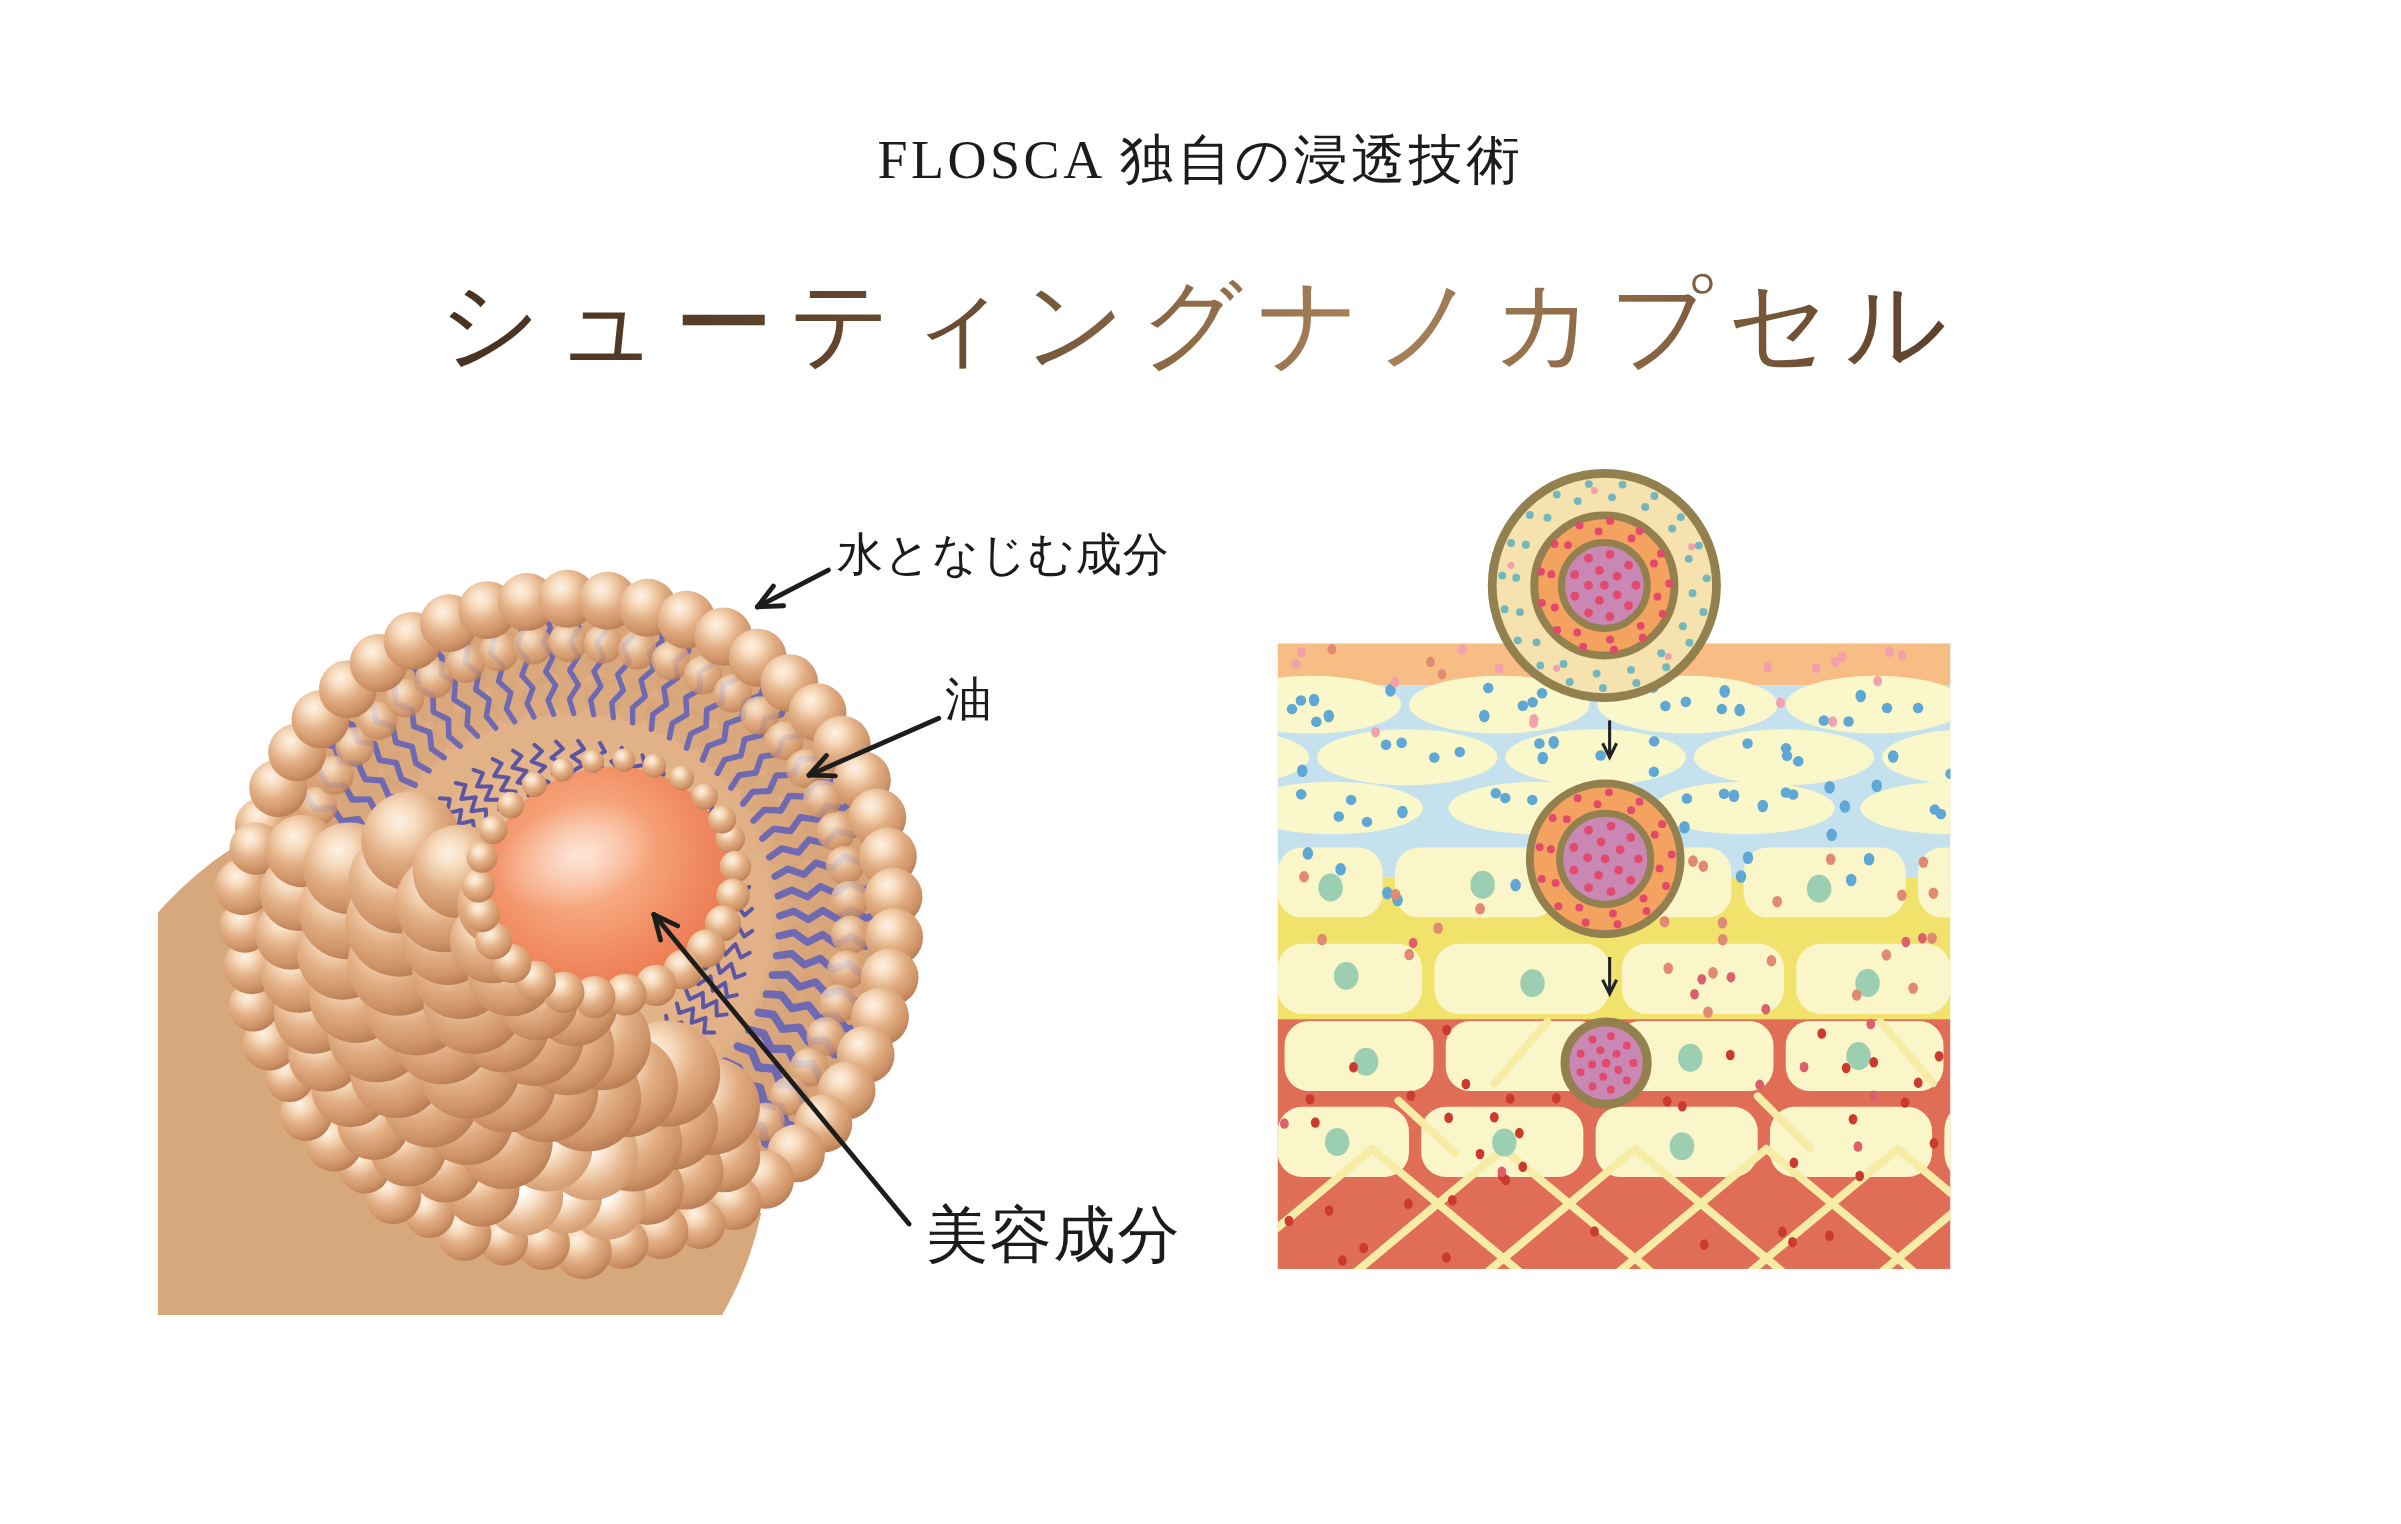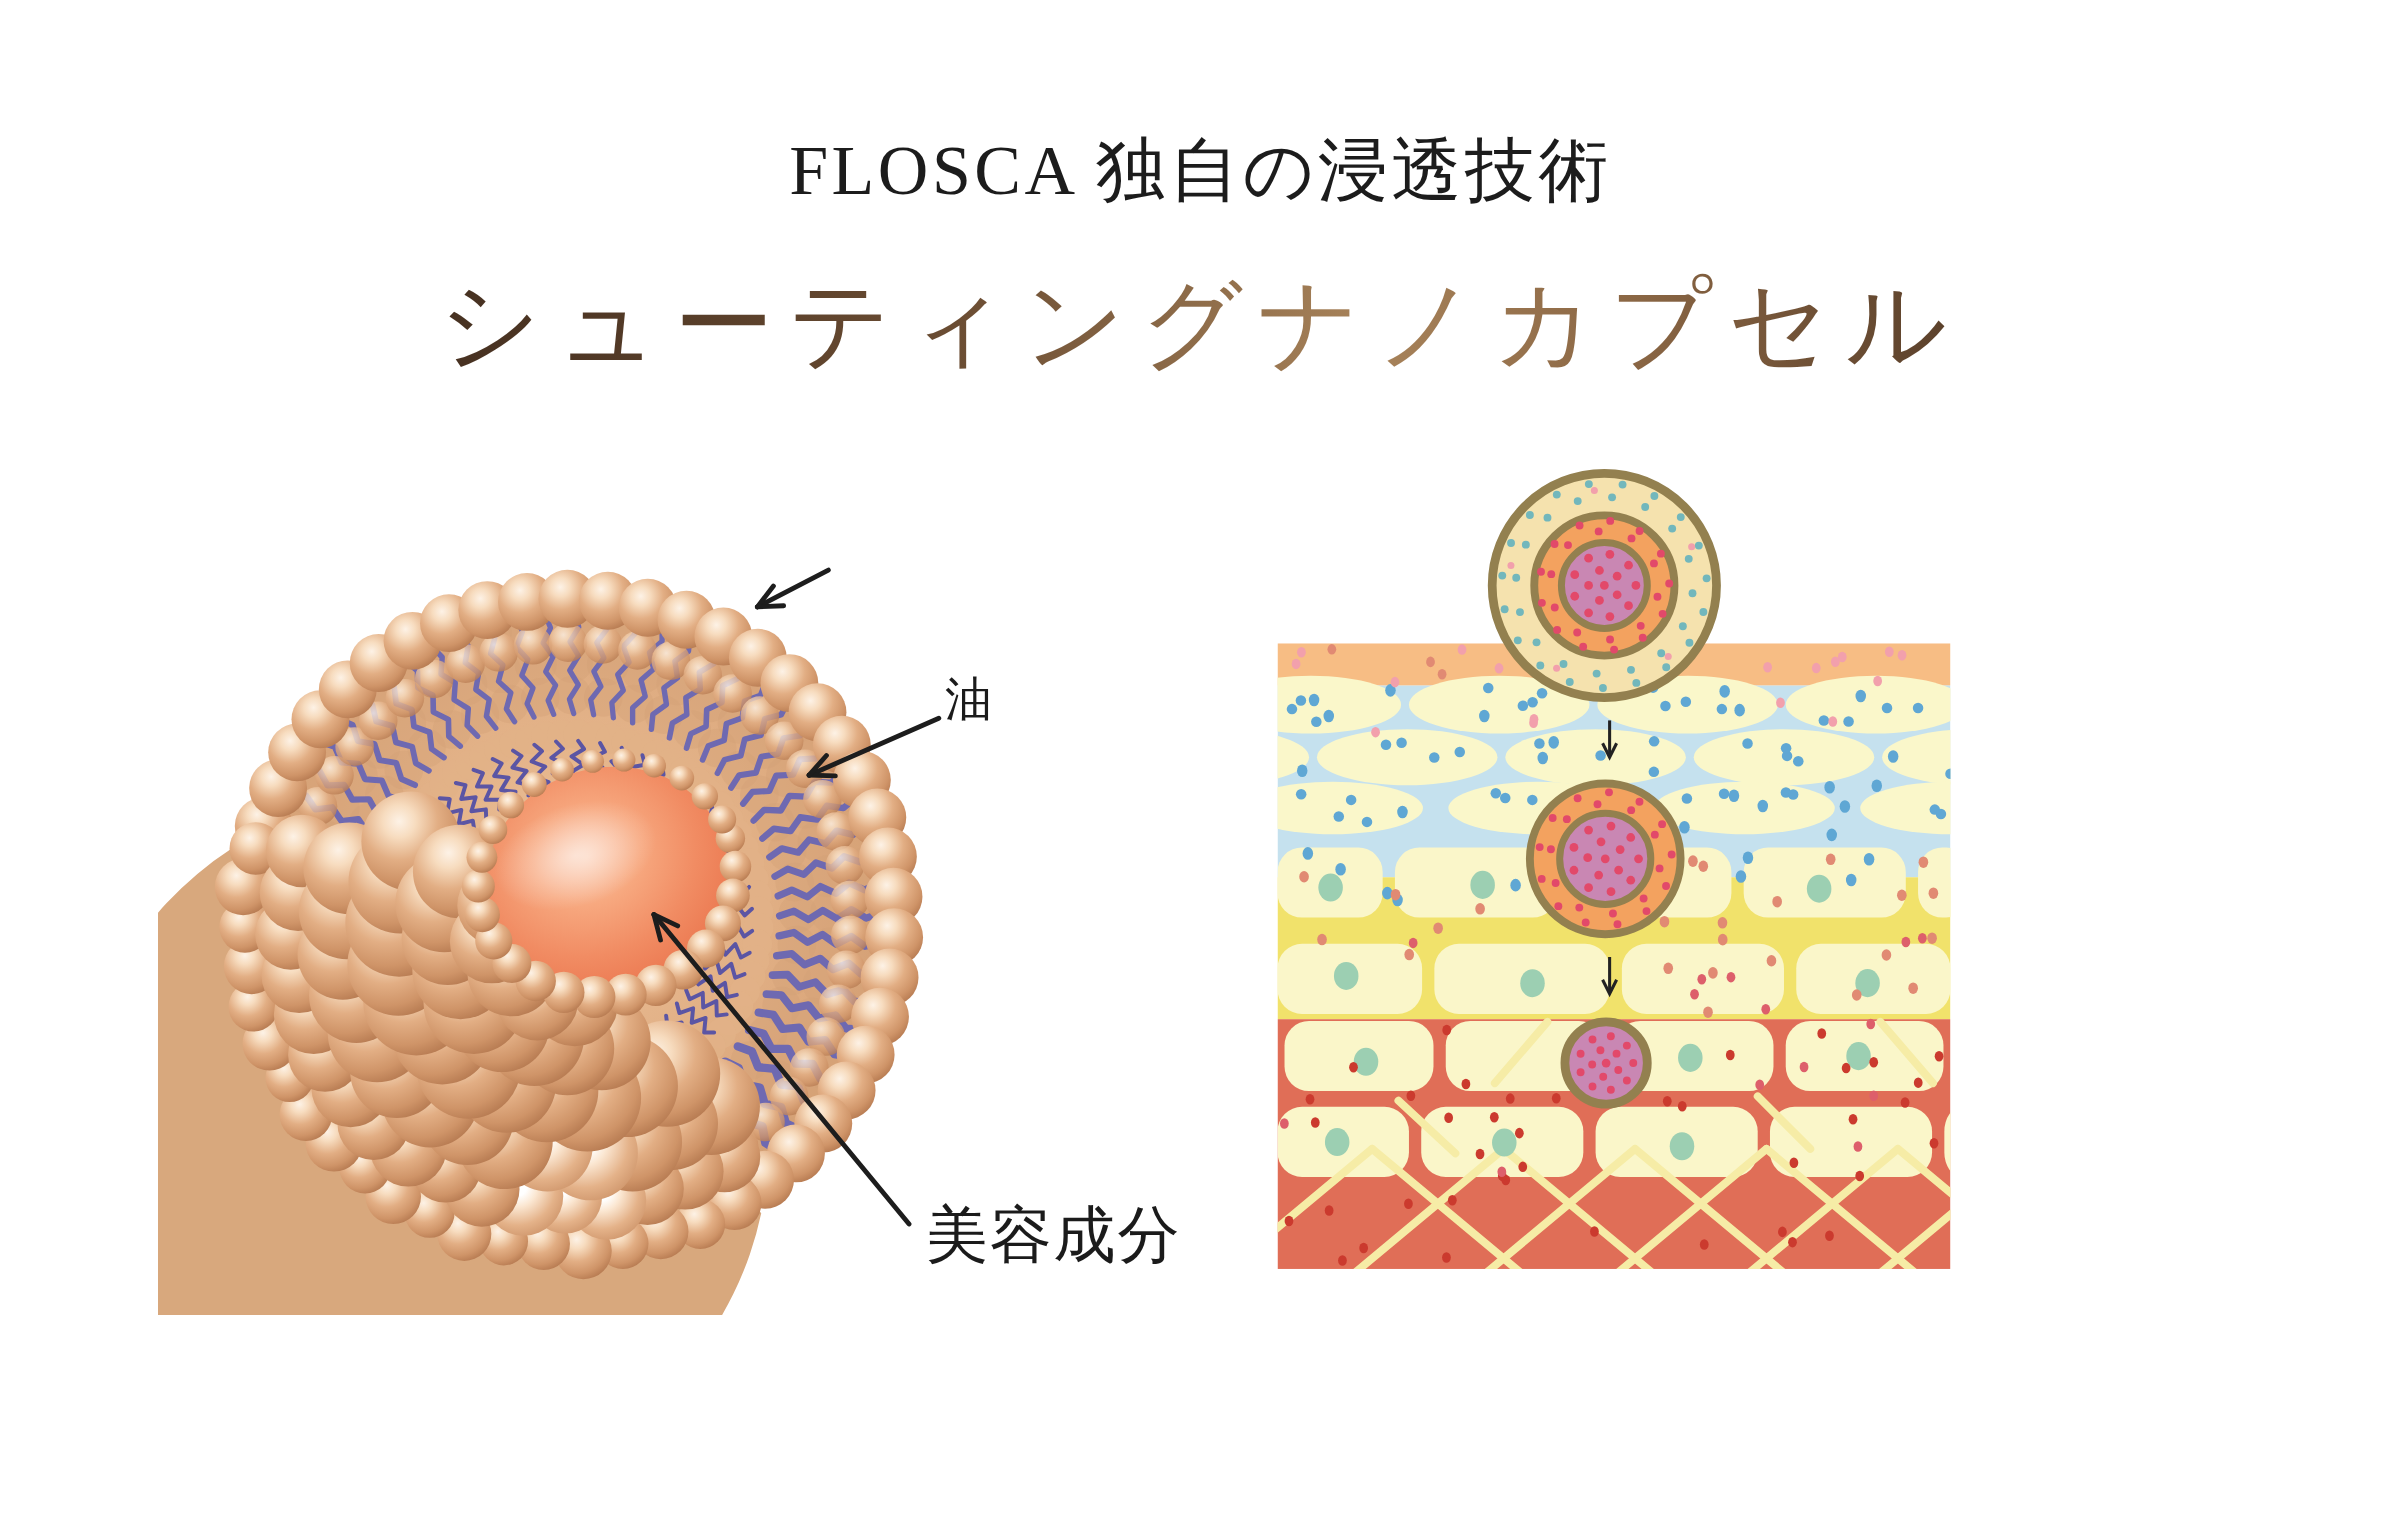--- a/index.html
+++ b/index.html
@@ -1,19 +1,19 @@
 <!DOCTYPE html>
 <html style="font-size:14px"><head>
 <meta charset="utf-8">
 <style>
   html,body{margin:0;padding:0;background:#fff;}
   .stage{position:relative;width:2401px;height:1525px;background:#ffffff;overflow:hidden;
          font-family:"Liberation Serif","DejaVu Serif",serif;}
   .subtitle{position:absolute;left:0;top:124px;width:100%;text-align:center;
-            font-size:70px;letter-spacing:3.5px;color:#1c1c1c;white-space:pre;}
+            font-size:54px;letter-spacing:3.5px;color:#1c1c1c;white-space:pre;}
   .main-title{position:absolute;left:0;top:258px;width:100%;text-align:center;
               font-size:100px;letter-spacing:15px;white-space:pre;
               background:linear-gradient(93deg,#30221a 0%,#4b3423 22%,#6b4d33 40%,#a8835a 57%,#8a6644 68%,#4a3322 86%,#241810 100%);
               -webkit-background-clip:text;background-clip:text;color:transparent;}
   .diagram-label{position:absolute;color:#1b1b1b;white-space:pre;line-height:1.05;}
   .lbl-hydro{left:837px;top:531px;font-size:46px;letter-spacing:0.9px;}
   .lbl-oil{left:945px;top:675px;font-size:47px;}
   .lbl-beauty{left:926px;top:1203px;font-size:62px;letter-spacing:1.8px;}
   svg{position:absolute;display:block;}
   #liposome-svg{left:158px;top:526px;}
@@ -900,16 +900,17 @@
         <line x1="923" y1="884" x2="953.0" y2="884.7"></line>
         <line x1="923" y1="884" x2="942.8" y2="861.5"></line>
       </g>
       <g stroke="#1d1d1d" stroke-width="5.5" stroke-linecap="round" fill="none">
         <line x1="1037" y1="1396" x2="746" y2="1043"></line>
         <line x1="746" y1="1043" x2="753.5" y2="1072.0"></line>
         <line x1="746" y1="1043" x2="773.1" y2="1055.9"></line>
       </g>
     </svg>
 
+  <div class="diagram-label lbl-hydro">水となじむ成分</div>
   <div class="diagram-label lbl-oil">油</div>
   <div class="diagram-label lbl-beauty">美容成分</div>
 </div>
 
 
 </body></html>

